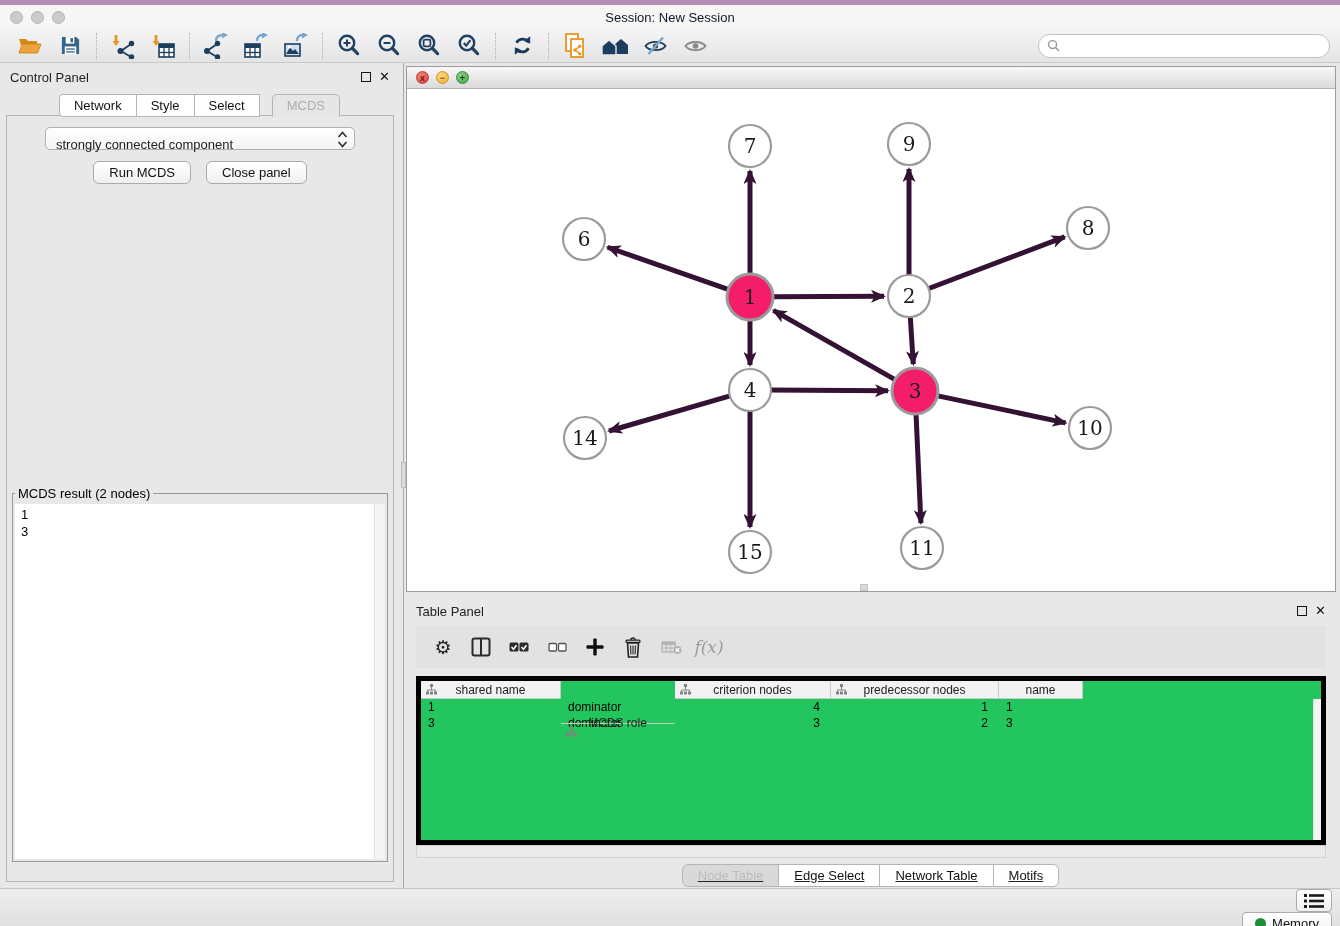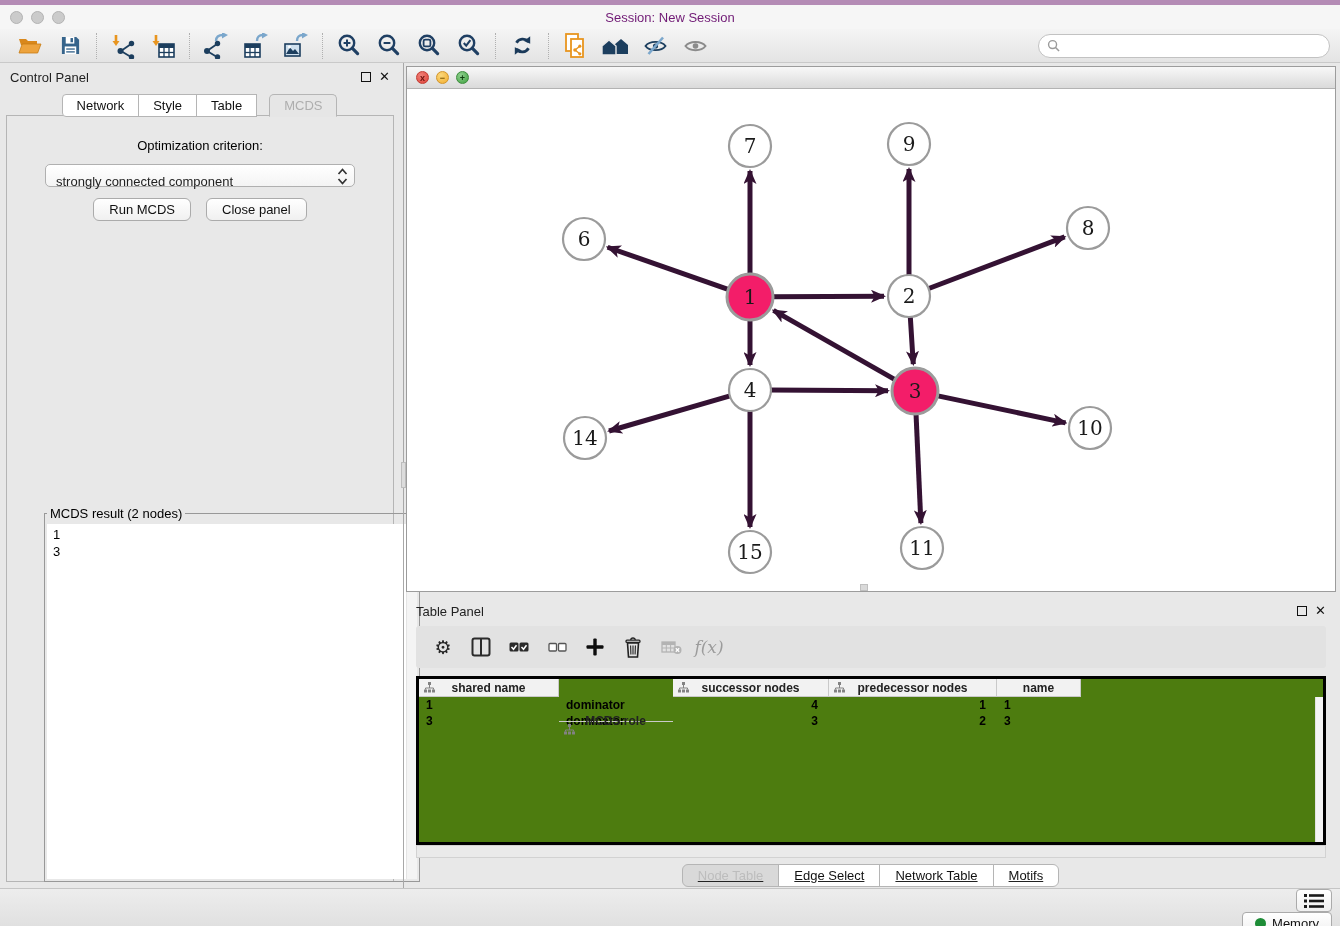--- a/index.html
+++ b/index.html
@@ -7,21 +7,21 @@
   body {
     font-family:"Liberation Sans","DejaVu Sans",sans-serif;
     background:#e8e8e8; position:relative; font-size:13px; color:#222;
   }
   
   .top-strip { position:absolute; left:0; top:0; width:1340px; height:5px; background:#b48bb5; }
   .titlebar { position:absolute; left:0; top:5px; width:1340px; height:24px; background:#f6f6f6;
     display:flex; align-items:center; }
   .tl-group { display:flex; gap:8px; margin-left:10px; }
   .tl { width:13px; height:13px; border-radius:50%; background:#cbcbcb; border:1px solid #b3b3b3; }
-  .app-title { position:absolute; left:0; right:0; text-align:center; color:#701a75; font-size:13px; }
+  .app-title { position:absolute; left:0; right:0; text-align:center; color:#0f172a; font-size:13px; }
   .toolbar { position:absolute; left:0; top:29px; width:1340px; height:34px;
     background:linear-gradient(#f4f4f4,#e4e4e4); border-bottom:1px solid #c9c9c9;
     display:flex; align-items:center; padding:0 10px; }
   .tb-btn { width:40px; height:30px; display:flex; align-items:center; justify-content:center; position:relative; cursor:default; }
   .sep { height:26px; border-left:1px dotted #b0b0b0; margin:0 6px; }
   .search-box { margin-left:auto; width:292px; height:24px; background:#fff; border:1px solid #c2c2c2;
     border-radius:12px; display:flex; align-items:center; padding:0 8px; }
   .search-box input { border:none; outline:none; flex:1; font-size:12px; margin-left:5px; font-family:inherit; background:transparent; }
   
   .control-panel { position:absolute; left:0; top:63px; width:400px; height:825px; }
@@ -35,22 +35,22 @@
   .cp-tab:first-child { border-radius:4px 0 0 4px; }
   .cp-tab.active { background:#e6e6e6; color:#aeaeae; border-radius:5px 5px 0 0; border-bottom-color:#e6e6e6;margin-left:12px; }
   .cp-box { position:absolute; left:6px; top:52px; width:388px; height:767px; border:1px solid #b5b5b5; background:#e8e8e8; }
   .opt-label { text-align:center; margin-top:22px; font-size:13px; color:#000; }
   .opt-select { position:relative; margin:11px auto 0; width:310px; height:23px; background:linear-gradient(#fff,#f4f4f4);
     border:1px solid #b0b0b0; border-radius:5px; display:flex; align-items:center; padding:12px 24px 0 10px; font-size:13px; }
   .stepper { position:absolute; right:6px; top:3px; }
   .btn-row { display:flex; justify-content:center; gap:15px; margin-top:11px; }
   .mac-btn { background:linear-gradient(#ffffff,#f0f0f0); border:1px solid #ababab; border-radius:6px;
     font-size:13px; padding:3px 15px; color:#111; font-family:inherit; }
-  .mcds-fieldset { position:absolute; left:5px; top:390px; width:376px; height:376px;
-    border:1px solid #989898; padding:0; background:transparent;margin-left:32px; }
+  .mcds-fieldset { position:absolute; left:5px; top:370px; width:376px; height:376px;
+    border:1px solid #989898; padding:0; background:transparent; }
   .mcds-fieldset legend { font-size:13px; color:#000; padding:0 3px; margin-left:2px; }
   .mcds-area { position:absolute; left:2px; right:2px; top:3px; bottom:2px; background:#fff; overflow:hidden; }
   .mcds-lines { padding:2px 6px; font-size:13px; line-height:17px; color:#000; }
   .mcds-scroll { position:absolute; right:0; top:0; bottom:0; width:11px; background:#f4f4f4; border-left:1px solid #e4e4e4; }
   .v-splitter { position:absolute; left:401px; top:63px; width:5px; height:825px; }
   .v-splitter .line { position:absolute; left:2px; top:0; bottom:0; width:1px; background:#a8a8a8; }
   .v-splitter .grip { position:absolute; left:0; top:399px; width:5px; height:26px; background:#dcdcdc; border:1px solid #bdbdbd; }
   
   .network-window { position:absolute; left:406px; top:66px; width:930px; height:526px;
     border:1px solid #9c9c9c; background:#fff; }
@@ -65,21 +65,21 @@
   #graph-svg { display:block; }
   .resize-dot { position:absolute; left:453px; bottom:0px; width:8px; height:7px; background:#dadada; border:1px solid #c0c0c0; }
   
   .table-panel { position:absolute; left:406px; top:600px; width:930px; height:288px; }
   .tp-header { height:22px; display:flex; align-items:center; padding:0 10px; }
   .tp-toolbar { position:absolute; left:10px; right:10px; top:26px; height:42px; background:#e2e2e2;
     border-radius:3px; display:flex; align-items:center; gap:0; padding-left:8px; }
   .tp-ic { width:38px; height:36px; display:flex; align-items:center; justify-content:center; }
   .gear-glyph { font-size:19px; color:#262626; font-family:"DejaVu Sans",sans-serif; }
   .fx { font-family:"DejaVu Serif",serif; font-style:italic; font-size:17px; color:#9c9c9c; }
-  .tp-grid { position:absolute; left:10px; right:10px; top:76px; bottom:43px; background:#4d7c0f; border:3px solid #000000;font-weight:bold; }
+  .tp-grid { position:absolute; left:10px; right:10px; top:76px; bottom:43px; background:#22c55e; border:5px solid #000000; }
   .tbl-head { display:flex; height:18px; }
   .th { position:relative; background:#f2f2f2; border-right:1px solid #c9c9c9; border-bottom:1px solid #c9c9c9;
     font-size:12px; color:#222; display:flex; align-items:center; justify-content:center; }
   .th .colicon { position:absolute; left:5px; top:3px; }
   .tbl-body .tr { display:flex; height:16px; align-items:center; }
   .td { font-size:12px; color:#000; overflow:hidden; white-space:nowrap; }
   .v-track { position:absolute; right:0; top:18px; bottom:0; width:8px; background:#f4f4f4; border-left:1px solid #e2e2e2; }
   .h-track { position:absolute; left:10px; right:10px; bottom:30px; height:13px; background:#eaeaea; border:1px solid #d2d2d2; }
   .tp-tabs { position:absolute; left:0; right:0; bottom:1px; display:flex; justify-content:center;text-decoration:underline; }
   .tp-tab { background:#fff; border:1px solid #b5b5b5; margin-left:-1px; padding:3px 15px; font-size:13px; color:#111; }
@@ -269,25 +269,24 @@
   <div class="cp-header">
     <span class="cp-title">Control Panel</span>
     <span class="panel-btns">
       <span class="float-btn"></span>
       <span class="close-btn">✕</span>
     </span>
   </div>
   <div class="cp-tabs" id="cp-tabs">
       <div class="cp-tab">Network</div>
       <div class="cp-tab">Style</div>
-      <div class="cp-tab">Table</div>
+      <div class="cp-tab">Select</div>
       <div class="cp-tab active">MCDS</div>
     </div>
   <div class="cp-box">
-    <div class="opt-label">Optimization criterion:</div>
     <div class="opt-select">
       <span>strongly connected component</span>
       <span class="stepper">
         <svg width="11" height="17" viewBox="0 0 11 17">
             <path d="M1.5,6 L5.5,1.5 L9.5,6" stroke="#333" stroke-width="1.7" fill="none"></path>
             <path d="M1.5,11 L5.5,15.5 L9.5,11" stroke="#333" stroke-width="1.7" fill="none"></path>
           </svg>
       </span>
     </div>
     <div class="btn-row">
@@ -499,21 +498,21 @@
               <rect x="4" y="7.5" width="3" height="3"></rect>
               <rect x="8" y="7.5" width="3" height="3"></rect>
             </g>
             <g stroke="#828282" stroke-width="1">
               <line x1="5.5" y1="3" x2="5.5" y2="6"></line>
               <line x1="1.5" y1="6" x2="9.5" y2="6"></line>
               <line x1="1.5" y1="6" x2="1.5" y2="7.5"></line>
               <line x1="9.5" y1="6" x2="9.5" y2="7.5"></line>
             </g>
           </svg>
-          <span>successor nodes</span>
+          <span>criterion nodes</span>
         </div>
         <div class="th" style="width: 168px;">
           <svg class="colicon" width="11" height="11" viewBox="0 0 11 11">
             <g fill="#828282">
               <rect x="4" y="0" width="3" height="3"></rect>
               <rect x="0" y="7.5" width="3" height="3"></rect>
               <rect x="4" y="7.5" width="3" height="3"></rect>
               <rect x="8" y="7.5" width="3" height="3"></rect>
             </g>
             <g stroke="#828282" stroke-width="1">

